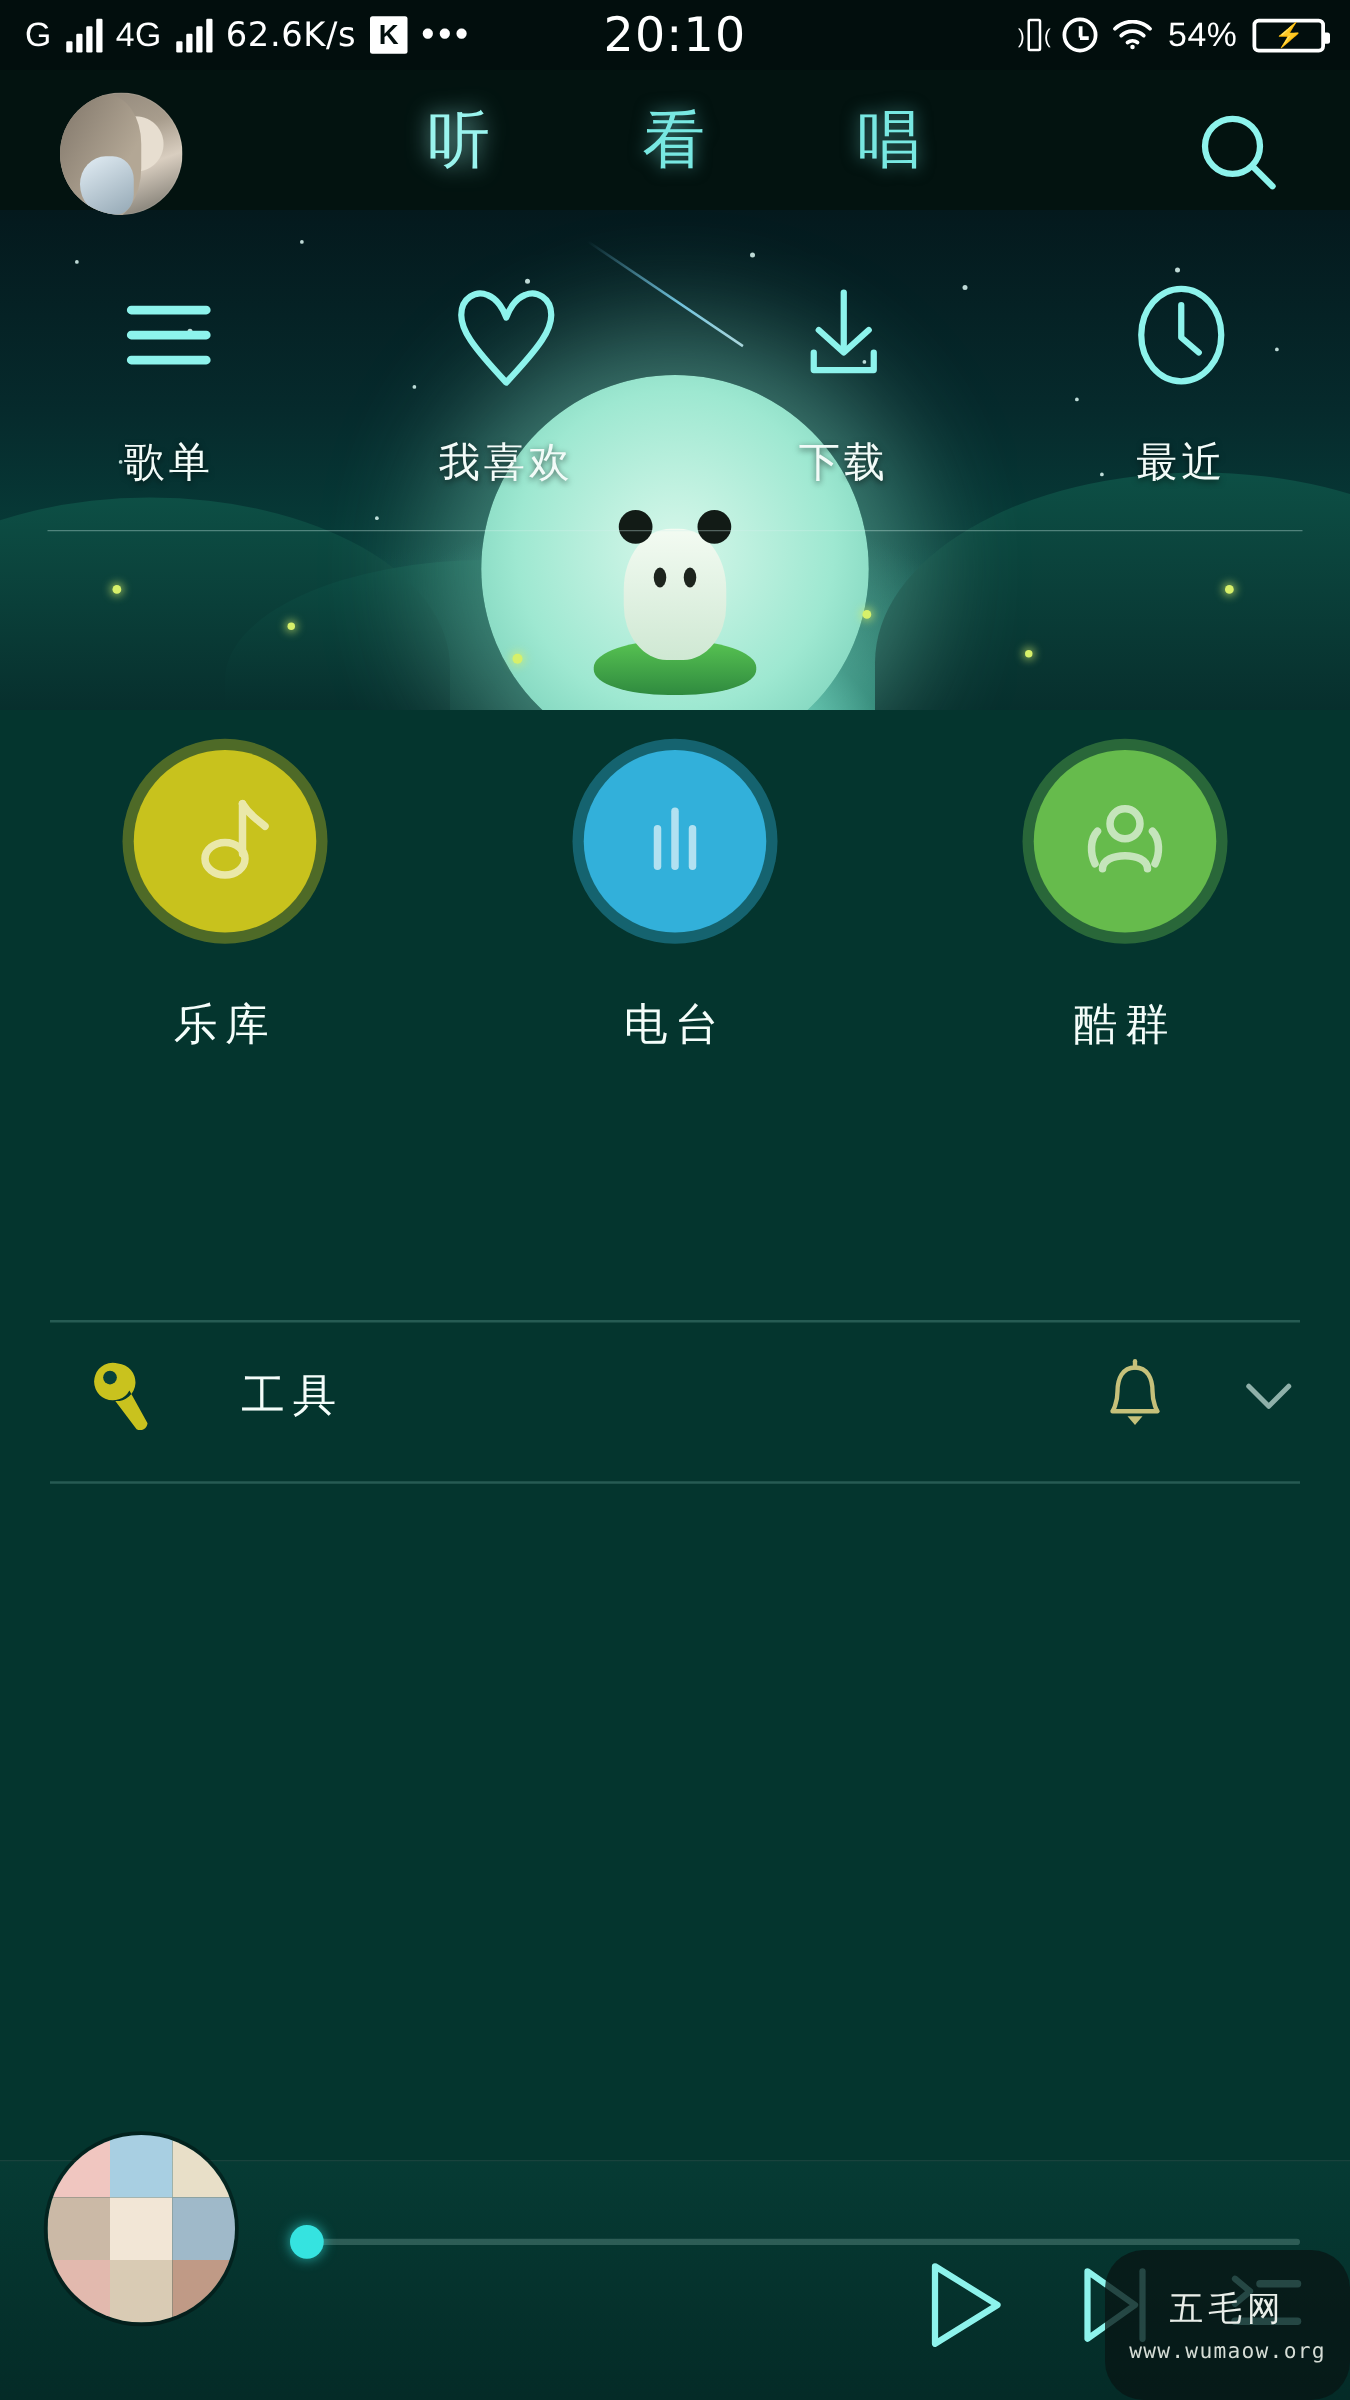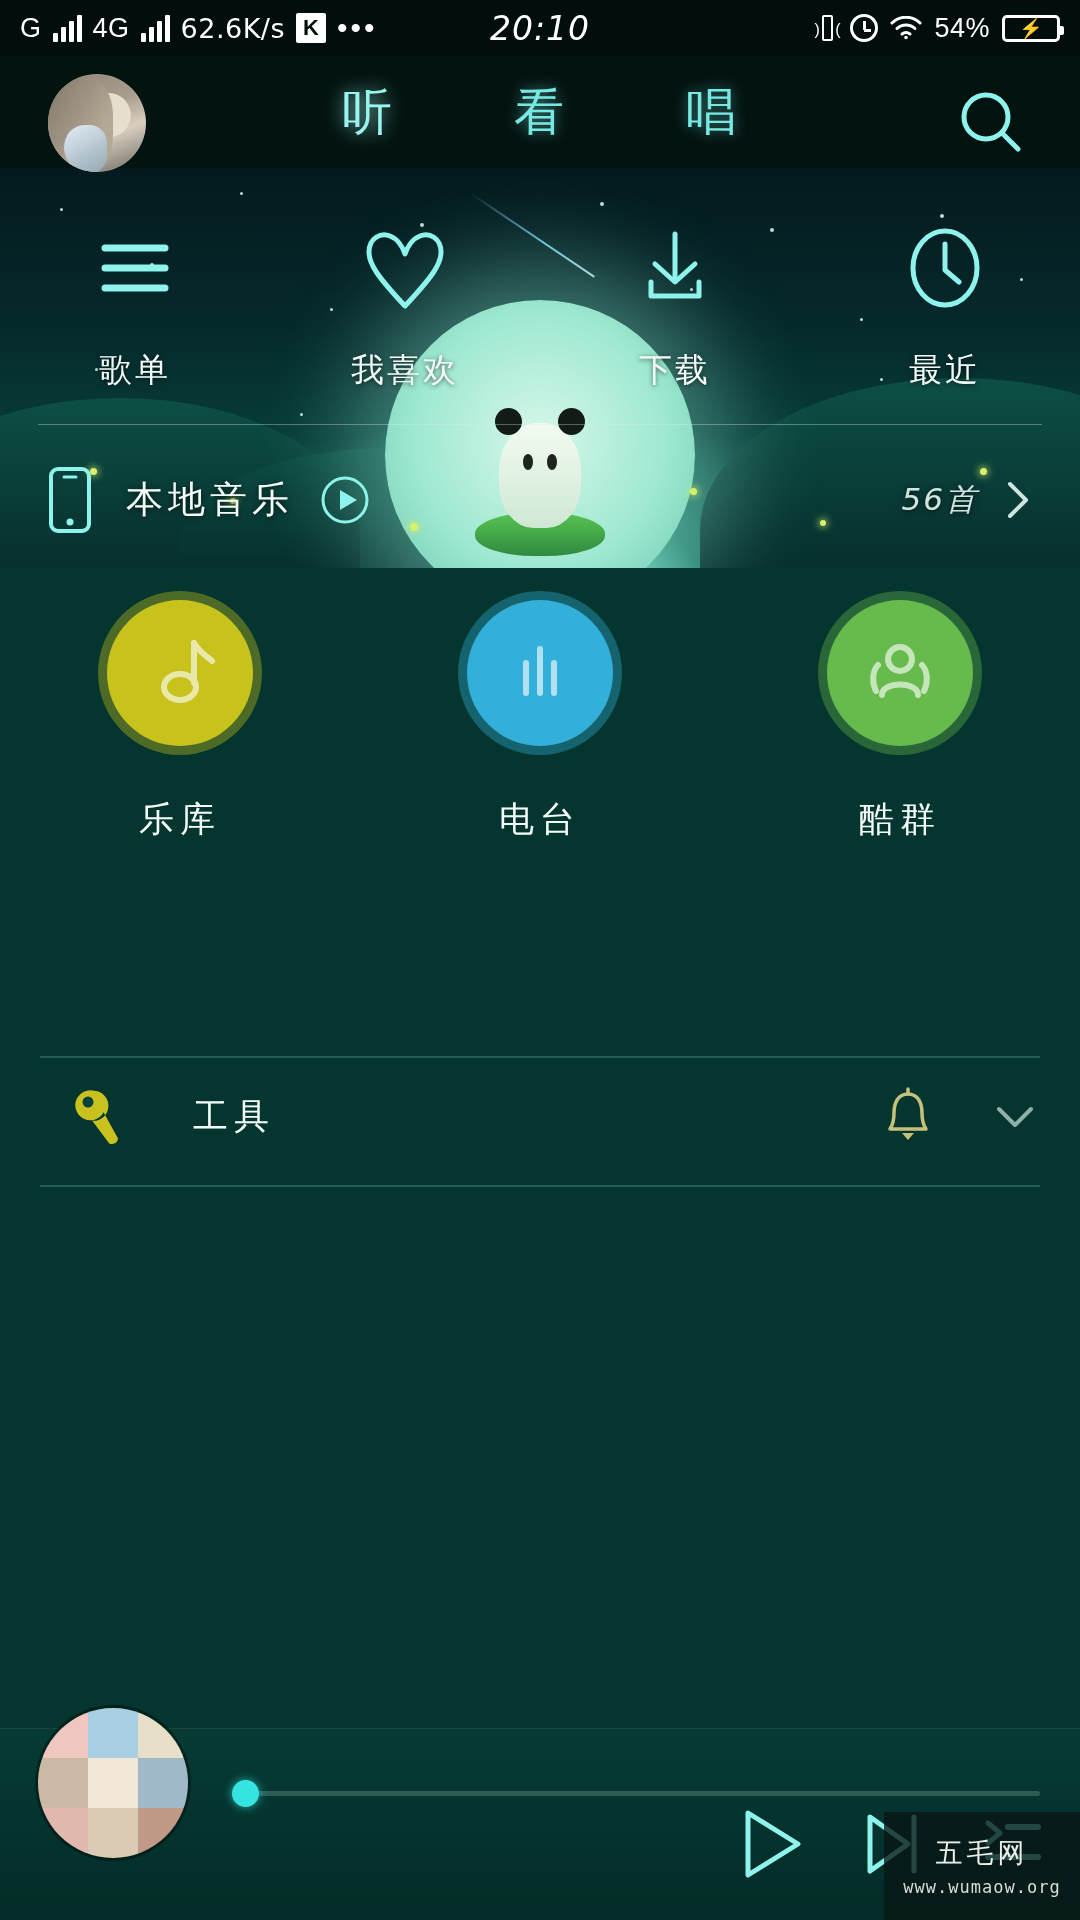--- a/index.html
+++ b/index.html
@@ -30,21 +30,21 @@
   .sb-center {
     position:absolute; left:0; right:0; top:0; height:56px;
     display:flex; align-items:center; justify-content:center;
     pointer-events:none;
   }
   .sb-text {
     font-family:"DejaVu Sans", sans-serif;
     font-size:27px; letter-spacing:0.5px;
   }
   .sb-plain { font-family:"Liberation Sans", sans-serif; font-size:27px; font-style:normal; }
-  .clock-text { font-size:33px; font-style:italic; font-family:"DejaVu Sans", sans-serif; letter-spacing:1px;}
+  .clock-text { font-size:38px; font-family:"DejaVu Sans", sans-serif; letter-spacing:1px;}
   .bars { display:flex; align-items:flex-end; gap:3px; height:28px; }
   .bars i { display:block; width:5px; background:#fff; border-radius:1px; }
   .bars i:nth-child(1){height:9px}
   .bars i:nth-child(2){height:15px}
   .bars i:nth-child(3){height:21px}
   .bars i:nth-child(4){height:27px}
   .k-badge {
     display:inline-flex; align-items:center; justify-content:center;
     width:30px; height:30px; background:#fff; color:#020e0d;
     font-weight:bold; font-size:22px; border-radius:2px;
@@ -249,23 +249,24 @@
     font-size:40px; color:#f6fffc; letter-spacing:2px;
     font-family:"DejaVu Sans", sans-serif; font-style:italic;
   }
   #meta .artist {
     margin-top:14px; font-size:30px; color:#b9d6d0; letter-spacing:2px;
     font-family:"DejaVu Sans", sans-serif; font-style:italic;
   }
   #pctrls { position:absolute; right:36px; top:76px; display:flex; align-items:center; gap:56px; }
   #watermark {
     position:absolute; right:0; bottom:0;
-    width:196px; height:108px; background:rgba(8,22,20,.78);
+    width:196px; height:120px; background:rgba(8,22,20,.78);
     display:flex; flex-direction:column; align-items:center; justify-content:center;
     gap:6px;
+    border-radius:31px;
   }
   #watermark .wm-title {
     color:#e9eee9; font-size:27px; letter-spacing:4px;
     font-family:"DejaVu Serif", serif;
   }
   #watermark .wm-url {
     color:#d6ddd6; font-size:17px; letter-spacing:1px;
     font-family:"DejaVu Sans Mono", monospace;
   }
 </style>
@@ -420,42 +421,20 @@
           <ellipse cx="48" cy="44" rx="32" ry="37" fill="none" stroke="#8df3ec" stroke-width="5"></ellipse>
           <polyline points="48,20 48,46 62,58" fill="none" stroke="#8df3ec" stroke-width="5" stroke-linecap="round" stroke-linejoin="round"></polyline>
         </svg>
       </span>
       <span class="q-lab">最近</span>
     </div>
   </div>
 
   <div class="hr-banner"></div>
 
-  <div id="localrow">
-    <span class="phone-ico">
-      <svg width="44" height="68" viewBox="0 0 44 68">
-        <rect x="3" y="3" width="38" height="62" rx="7" fill="none" stroke="#8df3ec" stroke-width="4"></rect>
-        <line x1="16" y1="11" x2="28" y2="11" stroke="#8df3ec" stroke-width="3" stroke-linecap="round"></line>
-        <circle cx="22" cy="56" r="3.5" fill="#8df3ec"></circle>
-      </svg>
-    </span>
-    <span class="lm-label">本地音乐</span>
-    <span class="playcirc">
-      <svg width="50" height="50" viewBox="0 0 50 50">
-        <circle cx="25" cy="25" r="22" fill="none" stroke="#8df3ec" stroke-width="3"></circle>
-        <polygon points="20,15 37,25 20,35" fill="#8df3ec"></polygon>
-      </svg>
-    </span>
-    <span class="count">56首</span>
-    <span class="chev">
-      <svg width="28" height="44" viewBox="0 0 28 44">
-        <polyline points="6,6 22,22 6,38" fill="none" stroke="#cfe6e0" stroke-width="4" stroke-linecap="round" stroke-linejoin="round"></polyline>
-      </svg>
-    </span>
-  </div>
 
   <div id="cats">
     <div class="cat">
       <span class="bubble" style="background:#c9c21e">
         <svg width="84" height="84" viewBox="0 0 84 84">
           <path d="M56 12 L56 52" stroke="#fff" stroke-width="6" stroke-linecap="round" fill="none"></path>
           <path d="M56 12 C62 22 70 26 74 30" stroke="#fff" stroke-width="6" stroke-linecap="round" fill="none"></path>
           <ellipse cx="42" cy="56" rx="16" ry="13" fill="none" stroke="#fff" stroke-width="6"></ellipse>
         </svg>
       </span>

